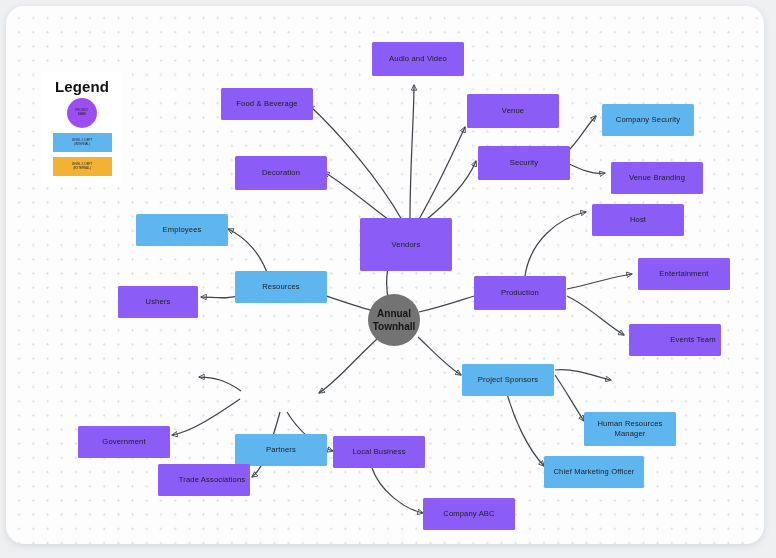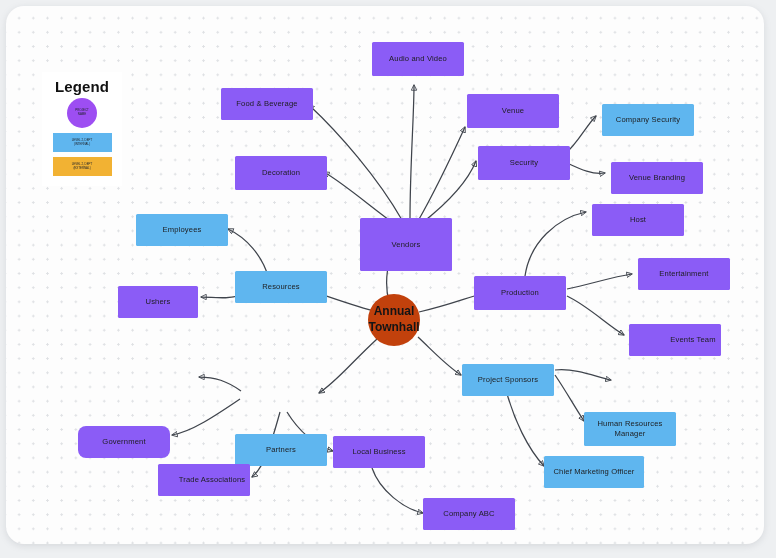--- a/index.html
+++ b/index.html
@@ -62,27 +62,27 @@
     line-height: 1.28;
     padding: 2px 4px;
     border-radius: 1.5px;
   }
   .orange { background: #8b5cf6; }
   .blue   { background: #5fb6ef; }
 
   .center-node {
     position: absolute;
     border-radius: 50%;
-    background: #c2410c;
+    background: #737373;
     display: flex;
     align-items: center;
     justify-content: center;
     text-align: center;
     color: #141415;
-    font-size: 12px;
+    font-size: 10px;
     line-height: 1.3;
     font-weight: 600;
   }
 
   
   #legend {
     position: absolute;
     left: 36px;
     top: 66px;
     width: 80px;
@@ -280,21 +280,21 @@
 
     <div class="node blue" style="left:538px; top:450px; width:100px; height:32px;">
       <span>Chief Marketing Officer</span>
     </div>
 
     <div class="node blue" style="left:229px; top:380px; width:92px; height:32px;margin-top:48px;">
       <span>Partners</span>
     </div>
 
 
-    <div class="node orange" style="left:72px; top:420px; width:92px; height:32px;border-radius:8px;">
+    <div class="node orange" style="left:72px; top:420px; width:92px; height:32px;">
       <span>Government</span>
     </div>
 
     <div class="node orange" style="left:152px; top:458px; width:92px; height:32px;padding-left:20px;">
       <span>Trade Associations</span>
     </div>
 
     <div class="node orange" style="left:327px; top:430px; width:92px; height:32px;">
       <span>Local Business</span>
     </div>

